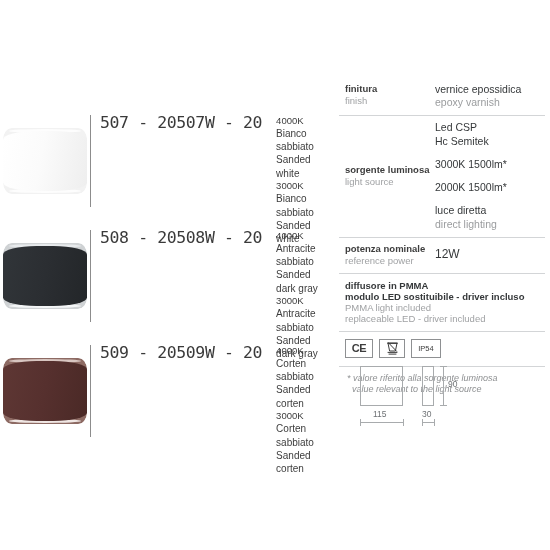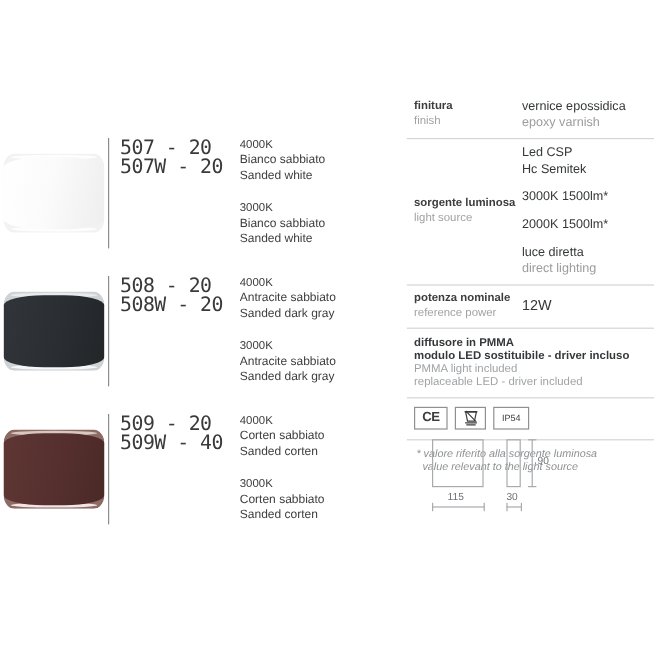--- a/index.html
+++ b/index.html
@@ -96,21 +96,21 @@
   .lamp.corten .glow-top    { background: #d8c6c1; }
   .lamp.corten .glow-bottom { background: #f0e7e4; }
 
   
   .codes-cell {
     flex: 0 0 95px;
     border-left: 1px solid #8c8c8c;
     height: 92px;
     padding-left: 9px;
     display: flex;
-    flex-direction: column;
+    flex-direction: row;
     justify-content: flex-start;
   }
 
   .code {
     font-family: "DejaVu Sans Mono", monospace;
     font-size: 16.5px;
     letter-spacing: -0.4px;
     color: #3a3a3a;
     line-height: 1;
     white-space: nowrap;
@@ -341,21 +341,21 @@
     <div class="lamp-cell">
       <div class="lamp corten">
         <div class="body"></div>
         <div class="glow-top"></div>
         <div class="glow-bottom"></div>
         <div class="plate"></div>
       </div>
     </div>
     <div class="codes-cell">
       <div class="code">509 - 20</div>
-      <div class="code">509W - 40</div>
+      <div class="code">509W - 20</div>
     </div>
     <div class="desc-cell">
       <div class="desc-block">
         <div class="kelvin">4000K</div>
         <div class="it">Corten sabbiato</div>
         <div class="en">Sanded corten</div>
       </div>
       <div class="desc-block">
         <div class="kelvin">3000K</div>
         <div class="it">Corten sabbiato</div>

